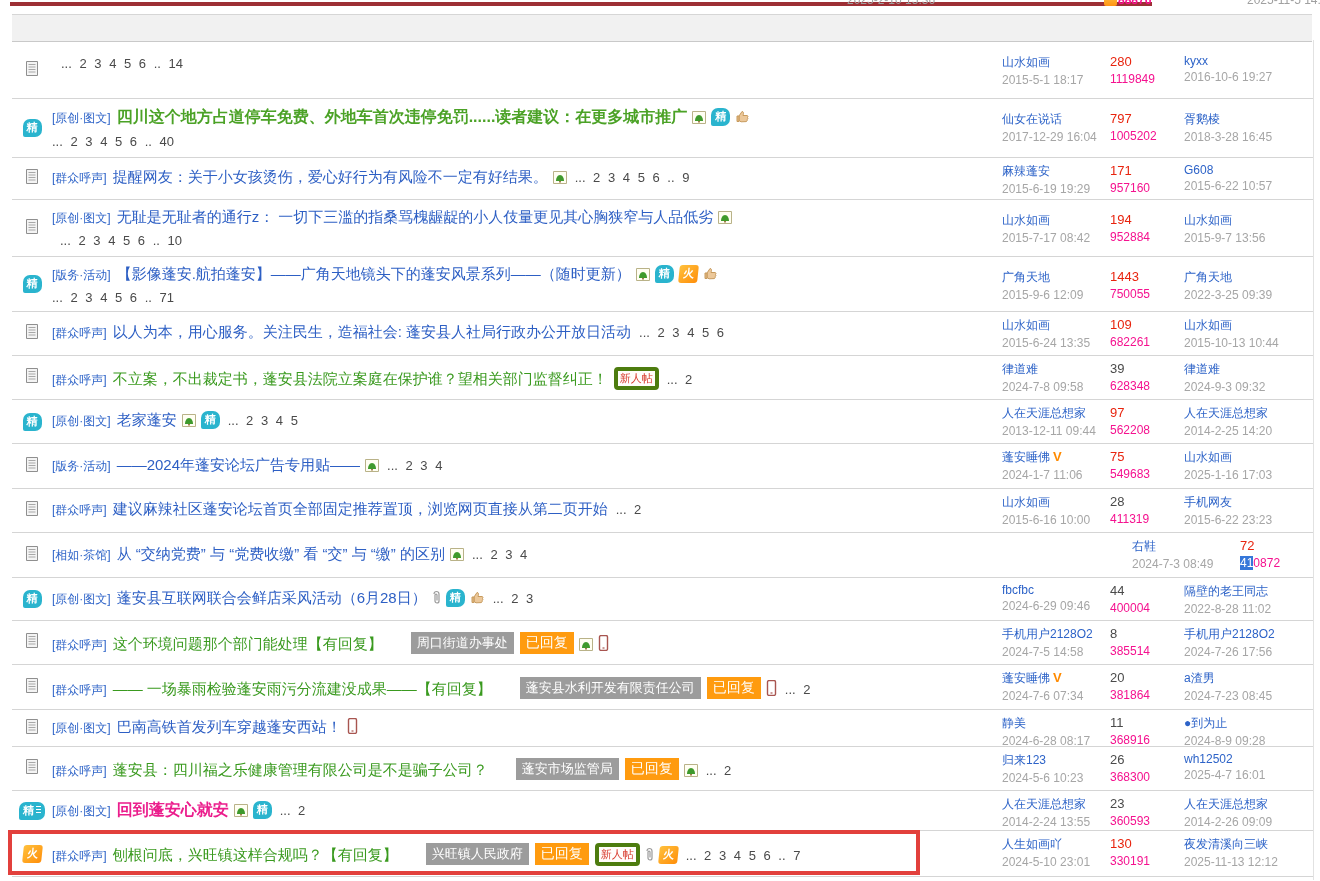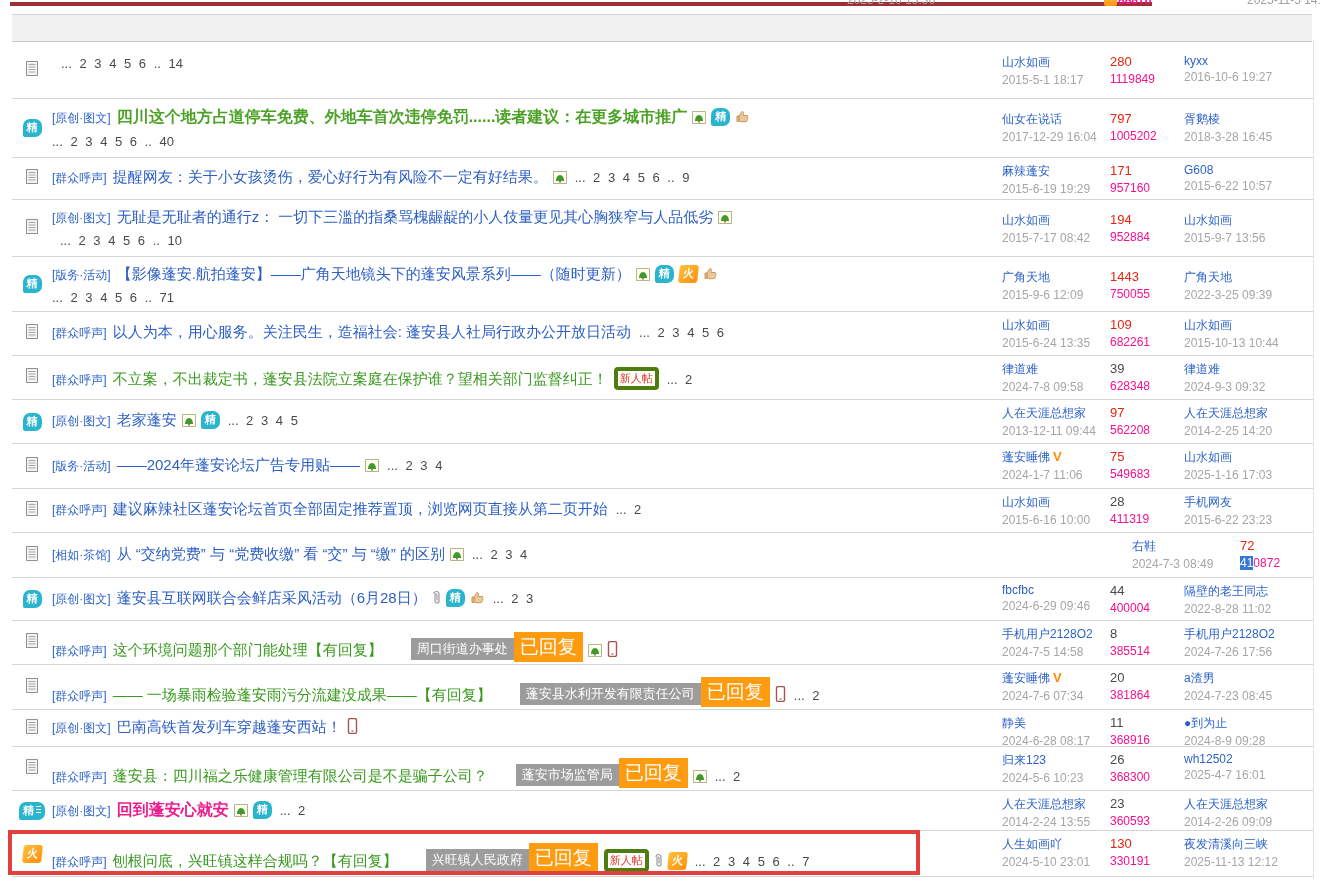--- a/index.html
+++ b/index.html
@@ -33,22 +33,22 @@
   .title { font-size:15px; cursor:pointer; }
   .t-blue { color:#2d5fc4; }
   .t-green { color:#3a9a1f; }
   .t-greenbold { color:#4ba226; font-weight:bold; font-size:16px; }
   .t-magenta { color:#eb1d8c; font-weight:bold; font-size:16px; }
   .pages { color:#4a4a4a; font-size:13px; margin-left:8px; cursor:pointer; word-spacing:4px; }
   .line2 { margin-top:4px; }
 
   .badge-agency { display:inline-block; background:#9c9c9c; color:#fff; font-size:13px;
      padding:2px 6px; margin-left:28px; vertical-align:2px; }
-  .badge-replied { display:inline-block; background:#ff9b0f; color:#fff; font-size:19px;
-     padding:2px 6px; margin-left:0; vertical-align:2px; }
+  .badge-replied { display:inline-block; background:#ff9b0f; color:#fff; font-size:14px;
+     padding:2px 6px; margin-left:6px; vertical-align:2px; }
   .badge-newbie { display:inline-block; color:#d83c2e; border:4px solid #4d7c0f; background:#fffdfb;
      font-size:11px; padding:0 2px; border-radius:4px; margin-left:6px; vertical-align:2px; }
   .badge-jing { display:inline-block; background:#2ab4ce; color:#fff; font-size:11px; font-weight:bold;
      padding:1px 4px 2px; border-radius:7px 7px 7px 2px; margin-left:5px; vertical-align:2px; }
   .badge-fire { display:inline-block; background:linear-gradient(135deg,#ffc13d,#ff8e0a); color:#fff;
      font-size:11px; font-weight:bold; padding:1px 4px 2px; border-radius:3px;
      margin-left:5px; vertical-align:2px; transform:skewX(-6deg); }
   .vbadge { color:#ff8a00; font-weight:bold; font-size:13px; margin-left:3px; }
 
   .ic { display:inline-block; vertical-align:-2px; margin-left:5px; }

